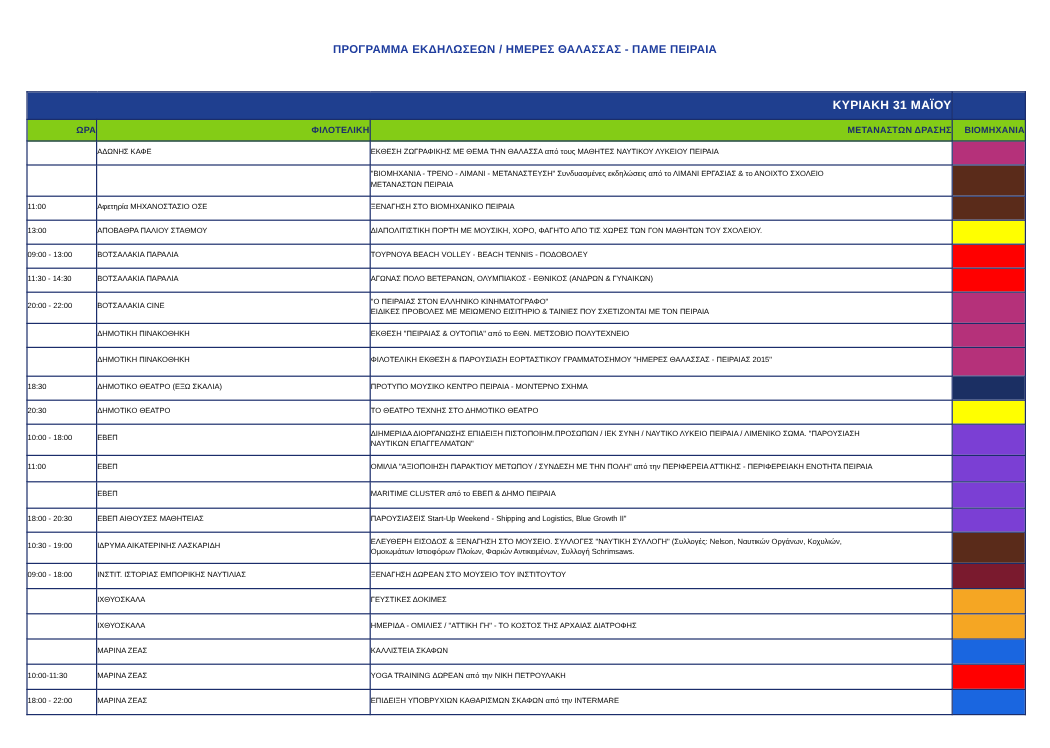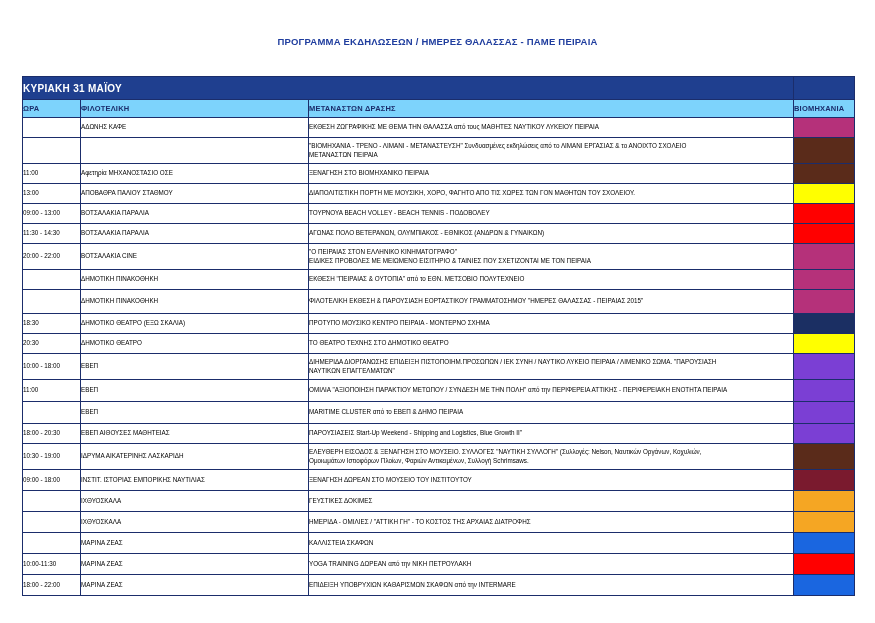--- a/index.html
+++ b/index.html
@@ -45,33 +45,33 @@
   table.sched td, table.sched th {
     border: 1px solid #1b2d6b;
     padding: 0;
     vertical-align: middle;
   }
   .day-head td {
     background: #1f3f8f;
     color: #ffffff;
     font-weight: bold;
     font-size: 10px;
-    text-align: left;
+    text-align: right;
     height: 22px;
     letter-spacing: .3px;
   }
   .day-head td.blank {
     background: #1f3f8f;
   }
   .col-head td {
-    background: #7dd3fc;
+    background: #84cc16;
     color: #1b2d6b;
     font-weight: bold;
     font-size: 7.5px;
-    text-align: left;
+    text-align: right;
     height: 17px;
     letter-spacing: .2px;
     margin-top: 24px;
   }
   tr.row td {
     height: 19px;
     font-size: 6.3px;
     line-height: 1.35;
   }
   td.c-time {

